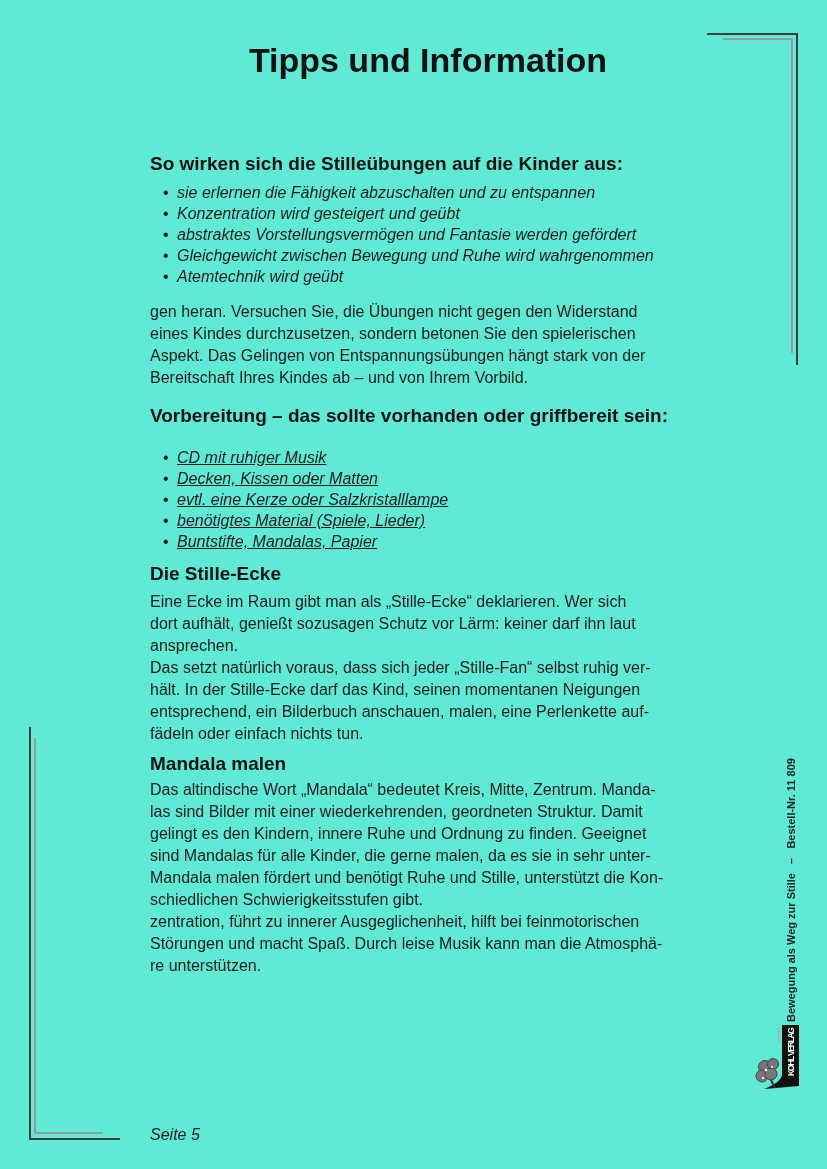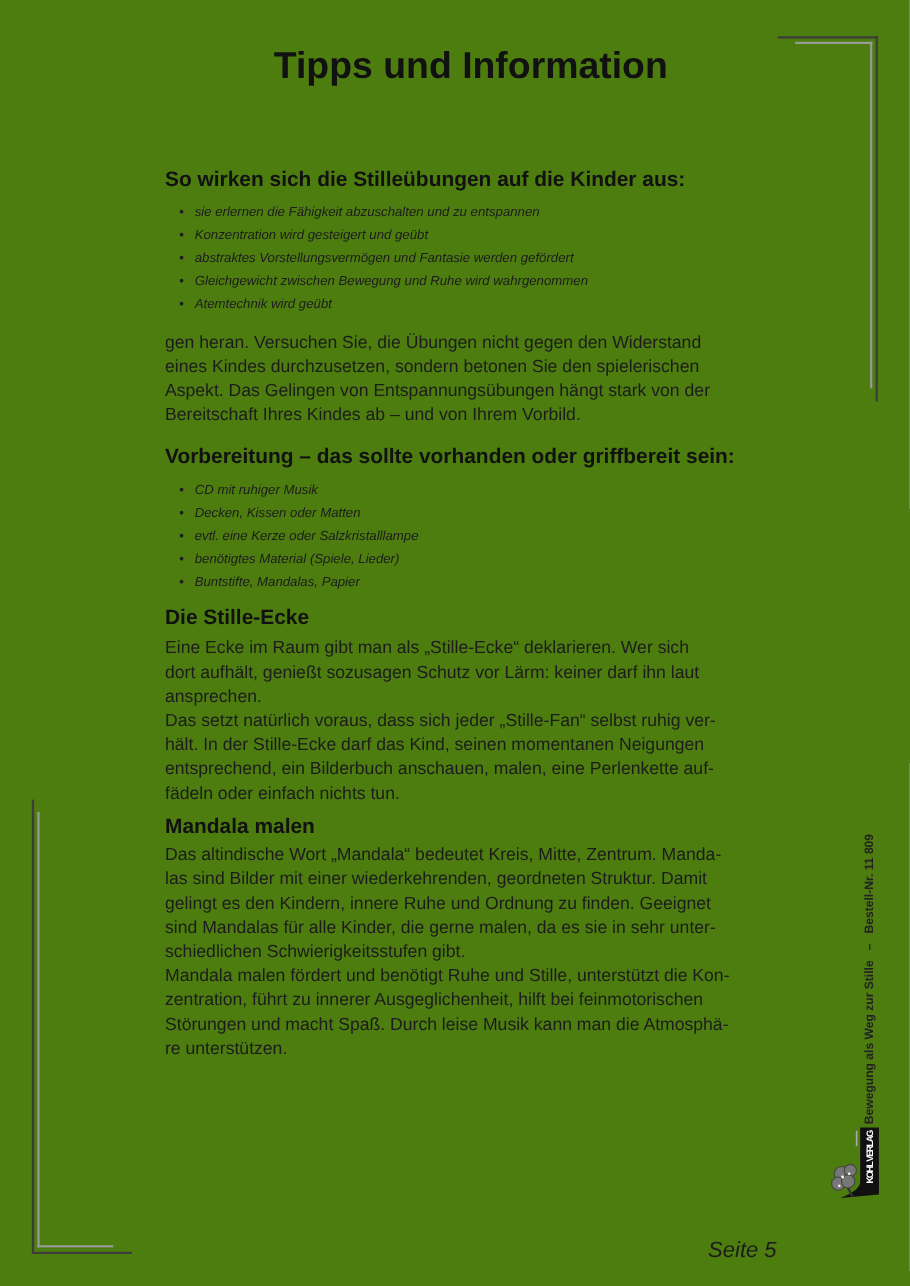--- a/index.html
+++ b/index.html
@@ -4,21 +4,21 @@
 <style>
   html, body { margin: 0; padding: 0; }
   body {
     width: 827px; height: 1169px;
     background: #ffffff;
     font-family: "Liberation Sans", sans-serif;
     color: #1c1c1c;
     position: relative;
     overflow: hidden;
   }
-  .page { position: absolute; inset: 0; background: #4d7c0f; }
+  .page { position: absolute; inset: 0; background: #5eead4; }
 
   
   .line { position: absolute; }
   .dark { background: #3c3c3c; }
   .light { background: #9a9a9a; }
 
   
   .content { position: absolute; left: 150px; top: 0; width: 556px; }
 
   .doc-title {
@@ -39,26 +39,26 @@
   .h-effects     { margin-top: 73px; }
   .h-preparation { margin-top: 16px; }
   .h-stille      { margin-top: 11px; }
   .h-mandala     { margin-top: 8px; }
 
   ul.bullets {
     list-style: none;
     margin: 0; padding: 0;
   }
   ul.bullets.first { margin-top: 7px; }
-  ul.bullets.second { margin-top: 8px; }
+  ul.bullets.second { margin-top: 20px; text-decoration: underline; }
   ul.bullets li {
     position: relative;
     padding-left: 27px;
     font-style: italic;
-    font-size: 12px;
+    font-size: 16px;
     line-height: 21px;
   }
   ul.bullets li::before {
     content: "•";
     position: absolute;
     left: 13px;
     font-style: normal;
   }
 
   .para { margin-top: 14px; }
@@ -67,23 +67,23 @@
   .para div {
     font-size: 16px;
     line-height: 22px;
     white-space: pre;
   }
 
   .footer {
     position: absolute;
     left: 150px; top: 1126px;
     width: 556px;
-    text-align: right;
+    text-align: left;
     font-style: italic;
-    font-size: 20px;
+    font-size: 16px;
   }
 
   
   .sidebar-strip {
     position: absolute;
     left: 666px; top: 890px;
     width: 250px; height: 14px;
     transform: rotate(-90deg);
     font-weight: bold;
     font-size: 11px;
@@ -150,22 +150,22 @@
       <div>entsprechend, ein Bilderbuch anschauen, malen, eine Perlenkette auf-</div>
       <div>fädeln oder einfach nichts tun.</div>
     </div>
 
     <div class="heading h-mandala">Mandala malen</div>
     <div class="para p-mandala">
       <div>Das altindische Wort „Mandala“ bedeutet Kreis, Mitte, Zentrum. Manda-</div>
       <div>las sind Bilder mit einer wiederkehrenden, geordneten Struktur. Damit</div>
       <div>gelingt es den Kindern, innere Ruhe und Ordnung zu finden. Geeignet</div>
       <div>sind Mandalas für alle Kinder, die gerne malen, da es sie in sehr unter-</div>
+      <div>Mandala malen fördert und benötigt Ruhe und Stille, unterstützt die Kon-</div>
       <div>schiedlichen Schwierigkeitsstufen gibt.</div>
-      <div>Mandala malen fördert und benötigt Ruhe und Stille, unterstützt die Kon-</div>
       <div>zentration, führt zu innerer Ausgeglichenheit, hilft bei feinmotorischen</div>
       <div>Störungen und macht Spaß. Durch leise Musik kann man die Atmosphä-</div>
       <div>re unterstützen.</div>
     </div>
 
   </div>
 
   <div class="sidebar-strip">Bewegung als Weg zur Stille   –   Bestell-Nr. 11 809</div>
 
   <svg class="logo" viewBox="0 0 56 78">

